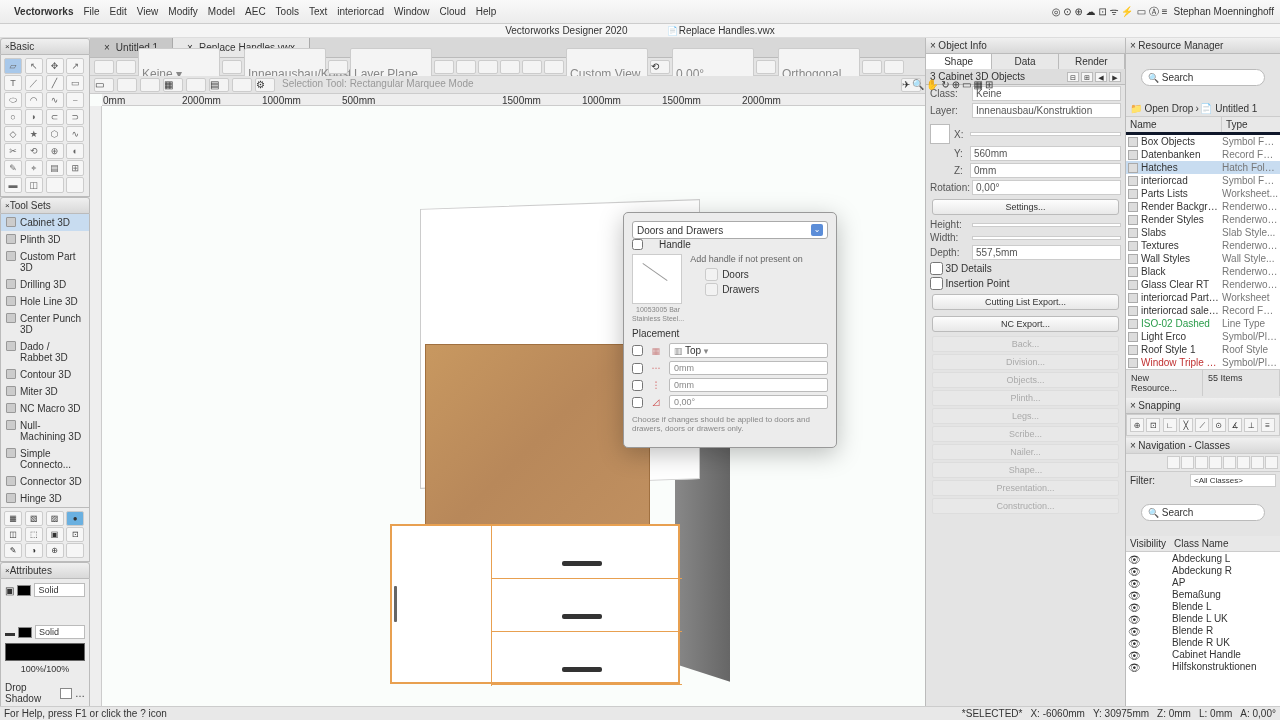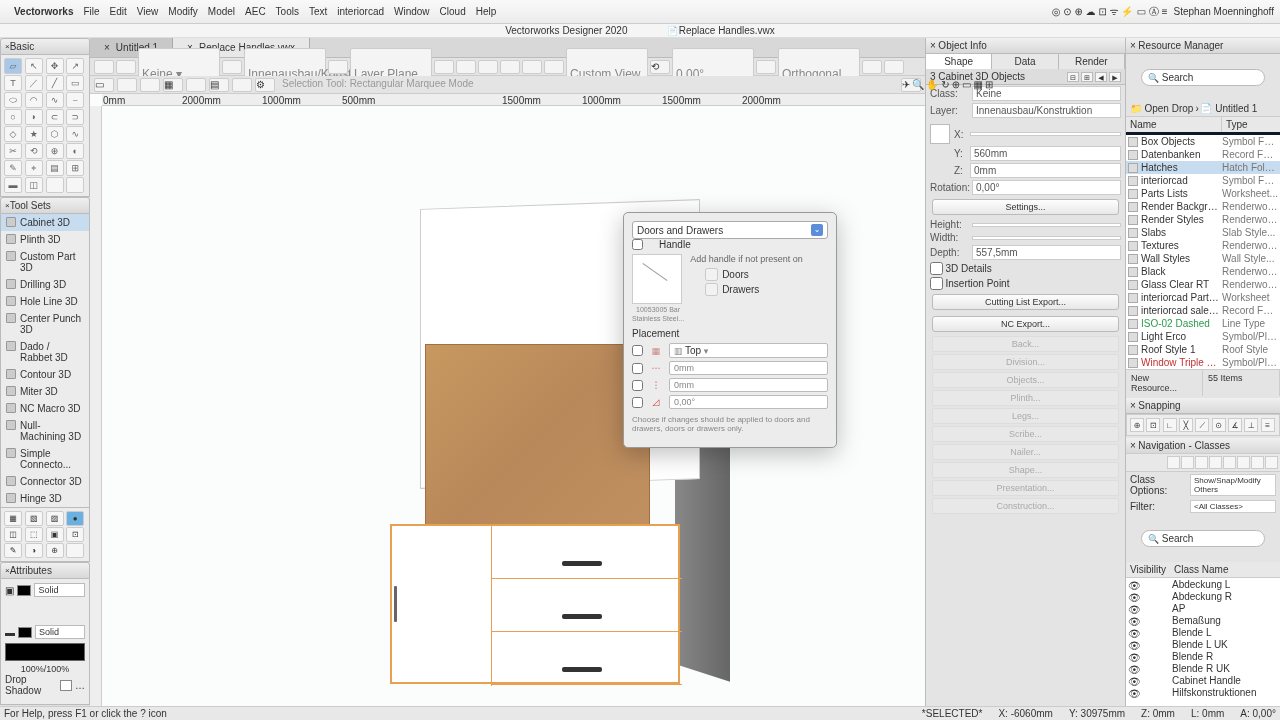--- a/index.html
+++ b/index.html
@@ -116,21 +116,21 @@
 .navrow .k{width:60px}
 .navrow .v{flex:1;background:#fff;border:1px solid #ccc;padding:1px 3px;font-size:8px}
 .navlhdr{display:flex;background:#e8e8e8;border-bottom:1px solid #ccc;font-size:9px}
 .navlhdr>div{padding:2px 4px}
 .navlist{flex:1;background:#fff;overflow:hidden}
 .nrow{display:flex;padding:0 2px;font-size:9px;align-items:center;height:12px}
 .nrow .vis{width:30px;display:flex;gap:1px}
 .nrow .vis>span{width:8px;height:8px}
 .nrow .nm{flex:1;padding-left:14px}
 .status{position:absolute;bottom:0;left:0;right:0;height:14px;background:#e8e8e8;border-top:1px solid #ccc;display:flex;align-items:center;padding:0 4px;font-size:8px;color:#777}
-.status .r{margin-left:auto;display:flex;gap:16px}
+.status .r{margin-left:auto;display:flex;gap:8px}
 </style>
 </head>
 <body>
 
 <div class="menubar">
   <span class="apple"></span>
   <span class="app">Vectorworks</span>
   <span class="m">File</span>
   <span class="m">Edit</span>
   <span class="m">View</span>
@@ -280,21 +280,21 @@
           <span class="sw" style="background:#000"></span>
           <span class="sel2">Solid</span>
         </div>
     <div class="attrrow" style="margin-top:28px">
           <span>▬</span>
           <span class="sw" style="background:#000"></span>
           <span class="sel2">Solid</span>
         </div>
     <div class="bigsw"></div>
     <div class="pct">100%/100%</div>
-    <div class="attrrow" style="margin-top:0">
+    <div class="attrrow" style="margin-top:8px">
           <span>Drop Shadow</span>
           <span class="sw" style="background:#fff;margin-left:auto"></span>
           <span>…</span>
         </div>
   </div>
 </div>
 
 <div class="center">
   <div class="tabs">
     <div class="tab">
@@ -639,24 +639,20 @@
         <div></div>
         <div></div>
         <div></div>
         <div></div>
         <div></div>
         <div></div>
         <div></div>
         <div></div>
       </div>
   <div class="navrow">
-        <span class="k">Class Options:</span>
-        <span class="v">Show/Snap/Modify Others</span>
-      </div>
-  <div class="navrow">
         <span class="k">Filter:</span>
         <span class="v">&lt;All Classes&gt;</span>
       </div>
   <div class="rmsrch">🔍 <span>Search</span></div>
   <div class="navlhdr">
         <div style="width:44px">Visibility</div>
         <div>Class Name</div>
       </div>
   <div class="navlist" id="navlist">
         <div class="nrow">

